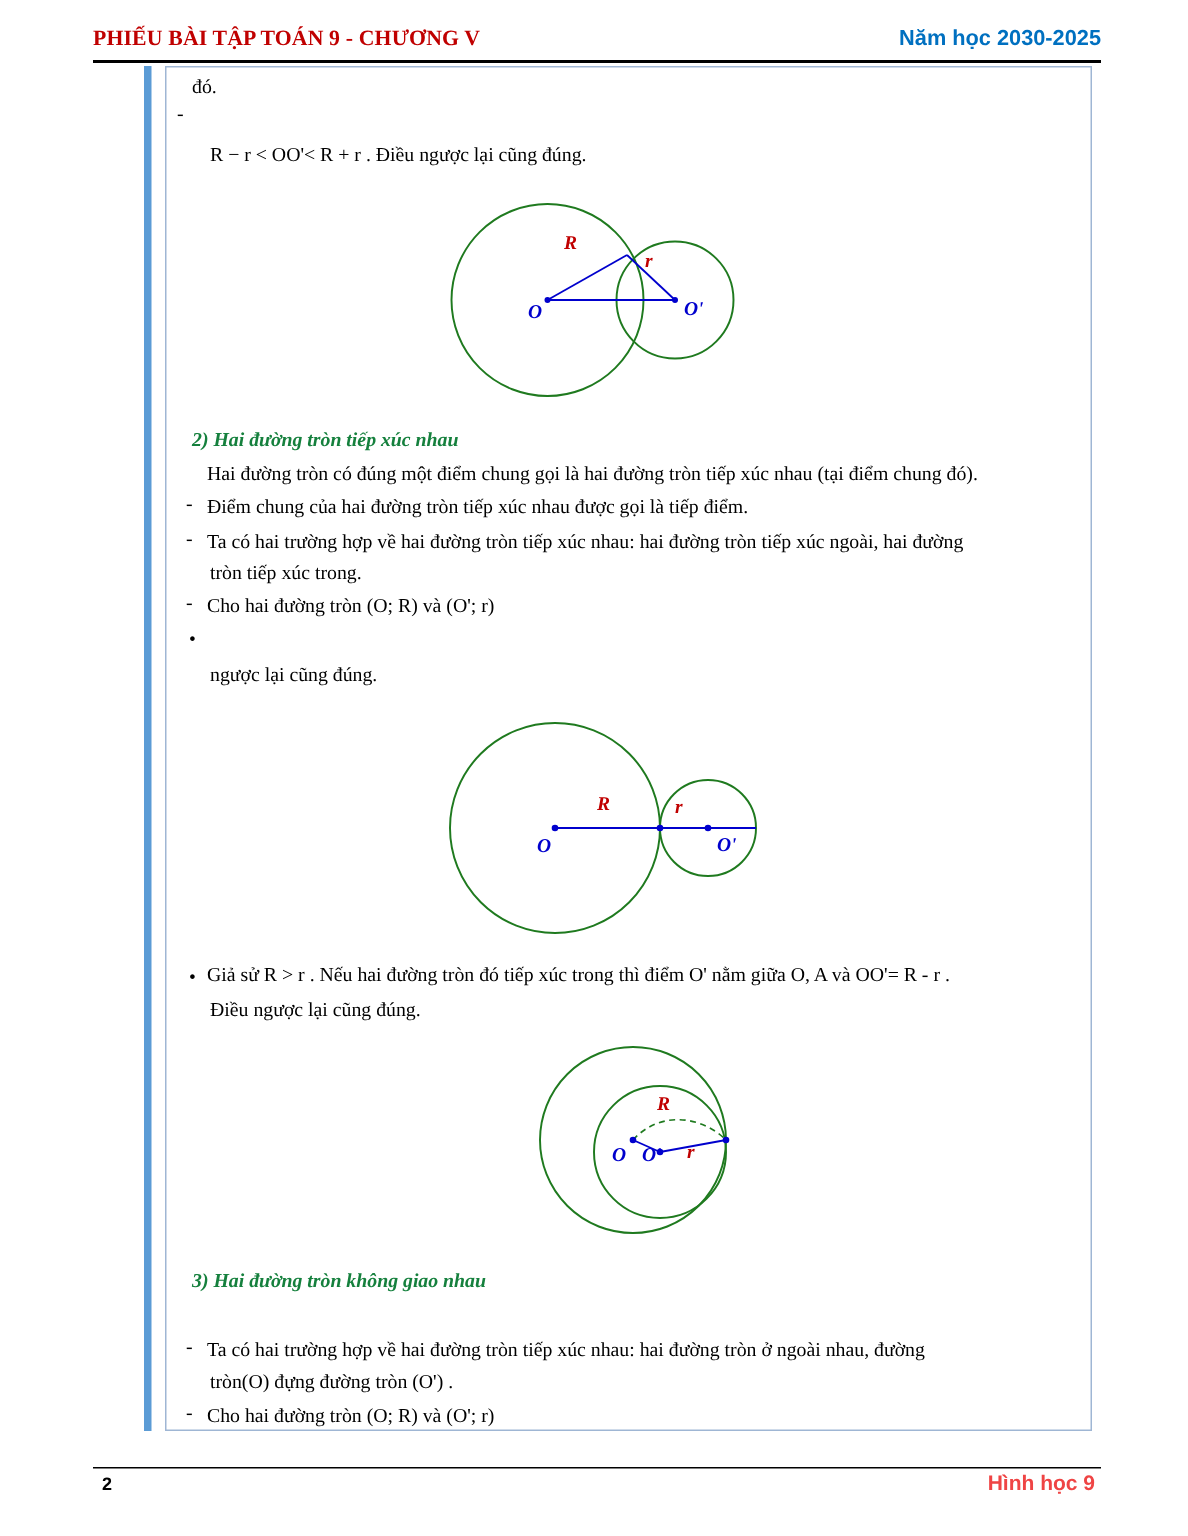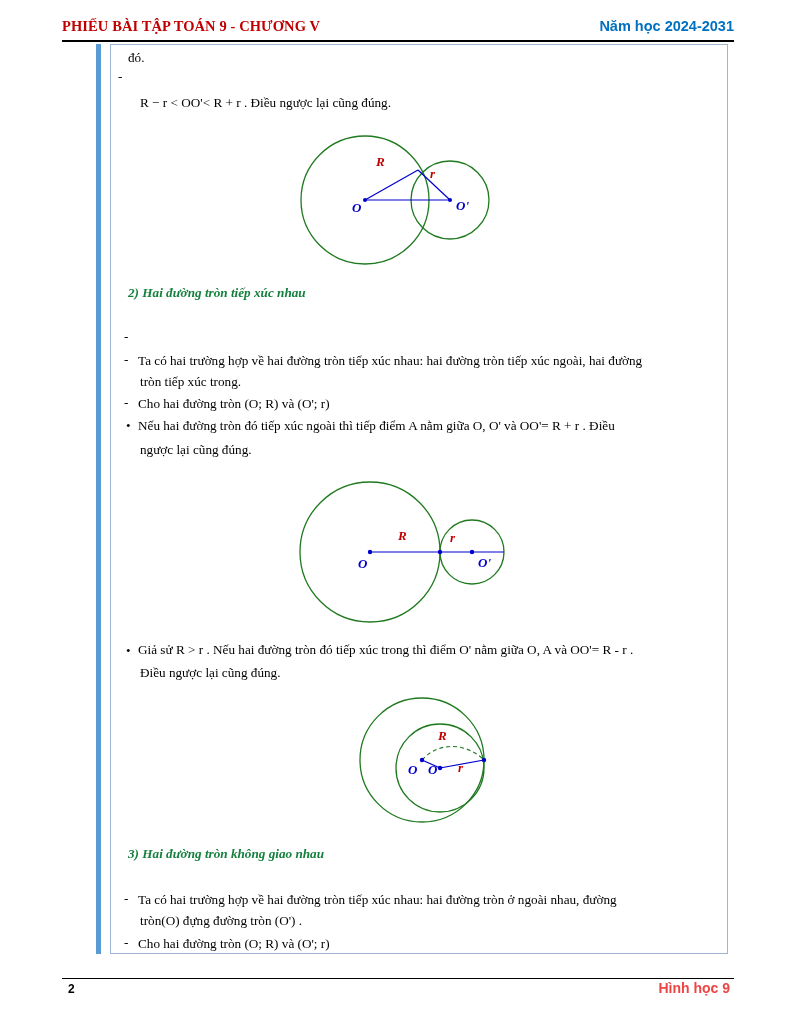--- a/index.html
+++ b/index.html
@@ -149,21 +149,21 @@
   }
   .lbl.blue { color: #0000cd; }
 </style>
 </head>
 <body>
 
 <div class="page">
 
   <div class="header">
     <div class="header-title">PHIẾU BÀI TẬP TOÁN 9 - CHƯƠNG V</div>
-    <div class="header-year">Năm học 2024-2031</div>
+    <div class="header-year">Năm học 2030-2025</div>
   </div>
   <div class="header-rule"></div>
 
   <div class="left-bar"></div>
   <div class="content-box"></div>
 
   <div class="tx" style="left:128px; top:48px;">đó.</div>
 
   <div class="dash" style="left:118px; top:68px;">-</div>
   <div class="tx" style="left:140px; top:93px;">R − r &lt; OO'&lt; R + r . Điều ngược lại cũng đúng.</div>
@@ -178,32 +178,33 @@
       <circle cx="75" cy="72" r="2" fill="#0000cd"></circle>
       <circle cx="160" cy="72" r="2" fill="#0000cd"></circle>
     </svg>
     <div class="lbl" style="left:86px; top:26px;">R</div>
     <div class="lbl" style="left:140px; top:38px;">r</div>
     <div class="lbl blue" style="left:62px; top:72px;">O</div>
     <div class="lbl blue" style="left:166px; top:70px;">O'</div>
   </div>
 
   <div class="sub-head" style="left:128px; top:285px;">2) Hai đường tròn tiếp xúc nhau</div>
+  <div class="tx" style="left:138px; top:306px; width:585px;">Hai đường tròn có đúng một điểm chung gọi là hai đường tròn tiếp xúc nhau (tại điểm chung đó).</div>
 
   <div class="dash" style="left:124px; top:328px;">-</div>
+  <div class="tx" style="left:138px; top:328px; width:585px;">Điểm chung của hai đường tròn tiếp xúc nhau được gọi là tiếp điểm.</div>
 
   <div class="dash" style="left:124px; top:351px;">-</div>
   <div class="tx" style="left:138px; top:351px; width:585px;">Ta có hai trường hợp về hai đường tròn tiếp xúc nhau: hai đường tròn tiếp xúc ngoài, hai đường</div>
   <div class="tx" style="left:140px; top:372px;">tròn tiếp xúc trong.</div>
 
   <div class="dash" style="left:124px; top:394px;">-</div>
   <div class="tx" style="left:138px; top:394px;">Cho hai đường tròn (O; R) và (O'; r)</div>
 
   <div class="bullet" style="left:126px; top:419px;">•</div>
-  <div class="tx" style="left:138px; top:416px; width:585px;">Nếu hai đường tròn đó tiếp xúc ngoài thì tiếp điểm A nằm giữa O, O' và OO'= R + r . Điều</div>
   <div class="tx" style="left:140px; top:440px;">ngược lại cũng đúng.</div>
 
   <div class="fig" style="left:290px; top:470px; width:240px; height:160px;">
     <svg width="240" height="160" viewBox="0 0 240 160">
       <circle cx="80" cy="82" r="70" fill="none" stroke="#1f7a1f" stroke-width="1.3"></circle>
       <circle cx="182" cy="82" r="32" fill="none" stroke="#1f7a1f" stroke-width="1.3"></circle>
       <line x1="80" y1="82" x2="214" y2="82" stroke="#0000cd" stroke-width="1.2"></line>
       <circle cx="80" cy="82" r="2.2" fill="#0000cd"></circle>
       <circle cx="150" cy="82" r="2.2" fill="#0000cd"></circle>
       <circle cx="182" cy="82" r="2.2" fill="#0000cd"></circle>

